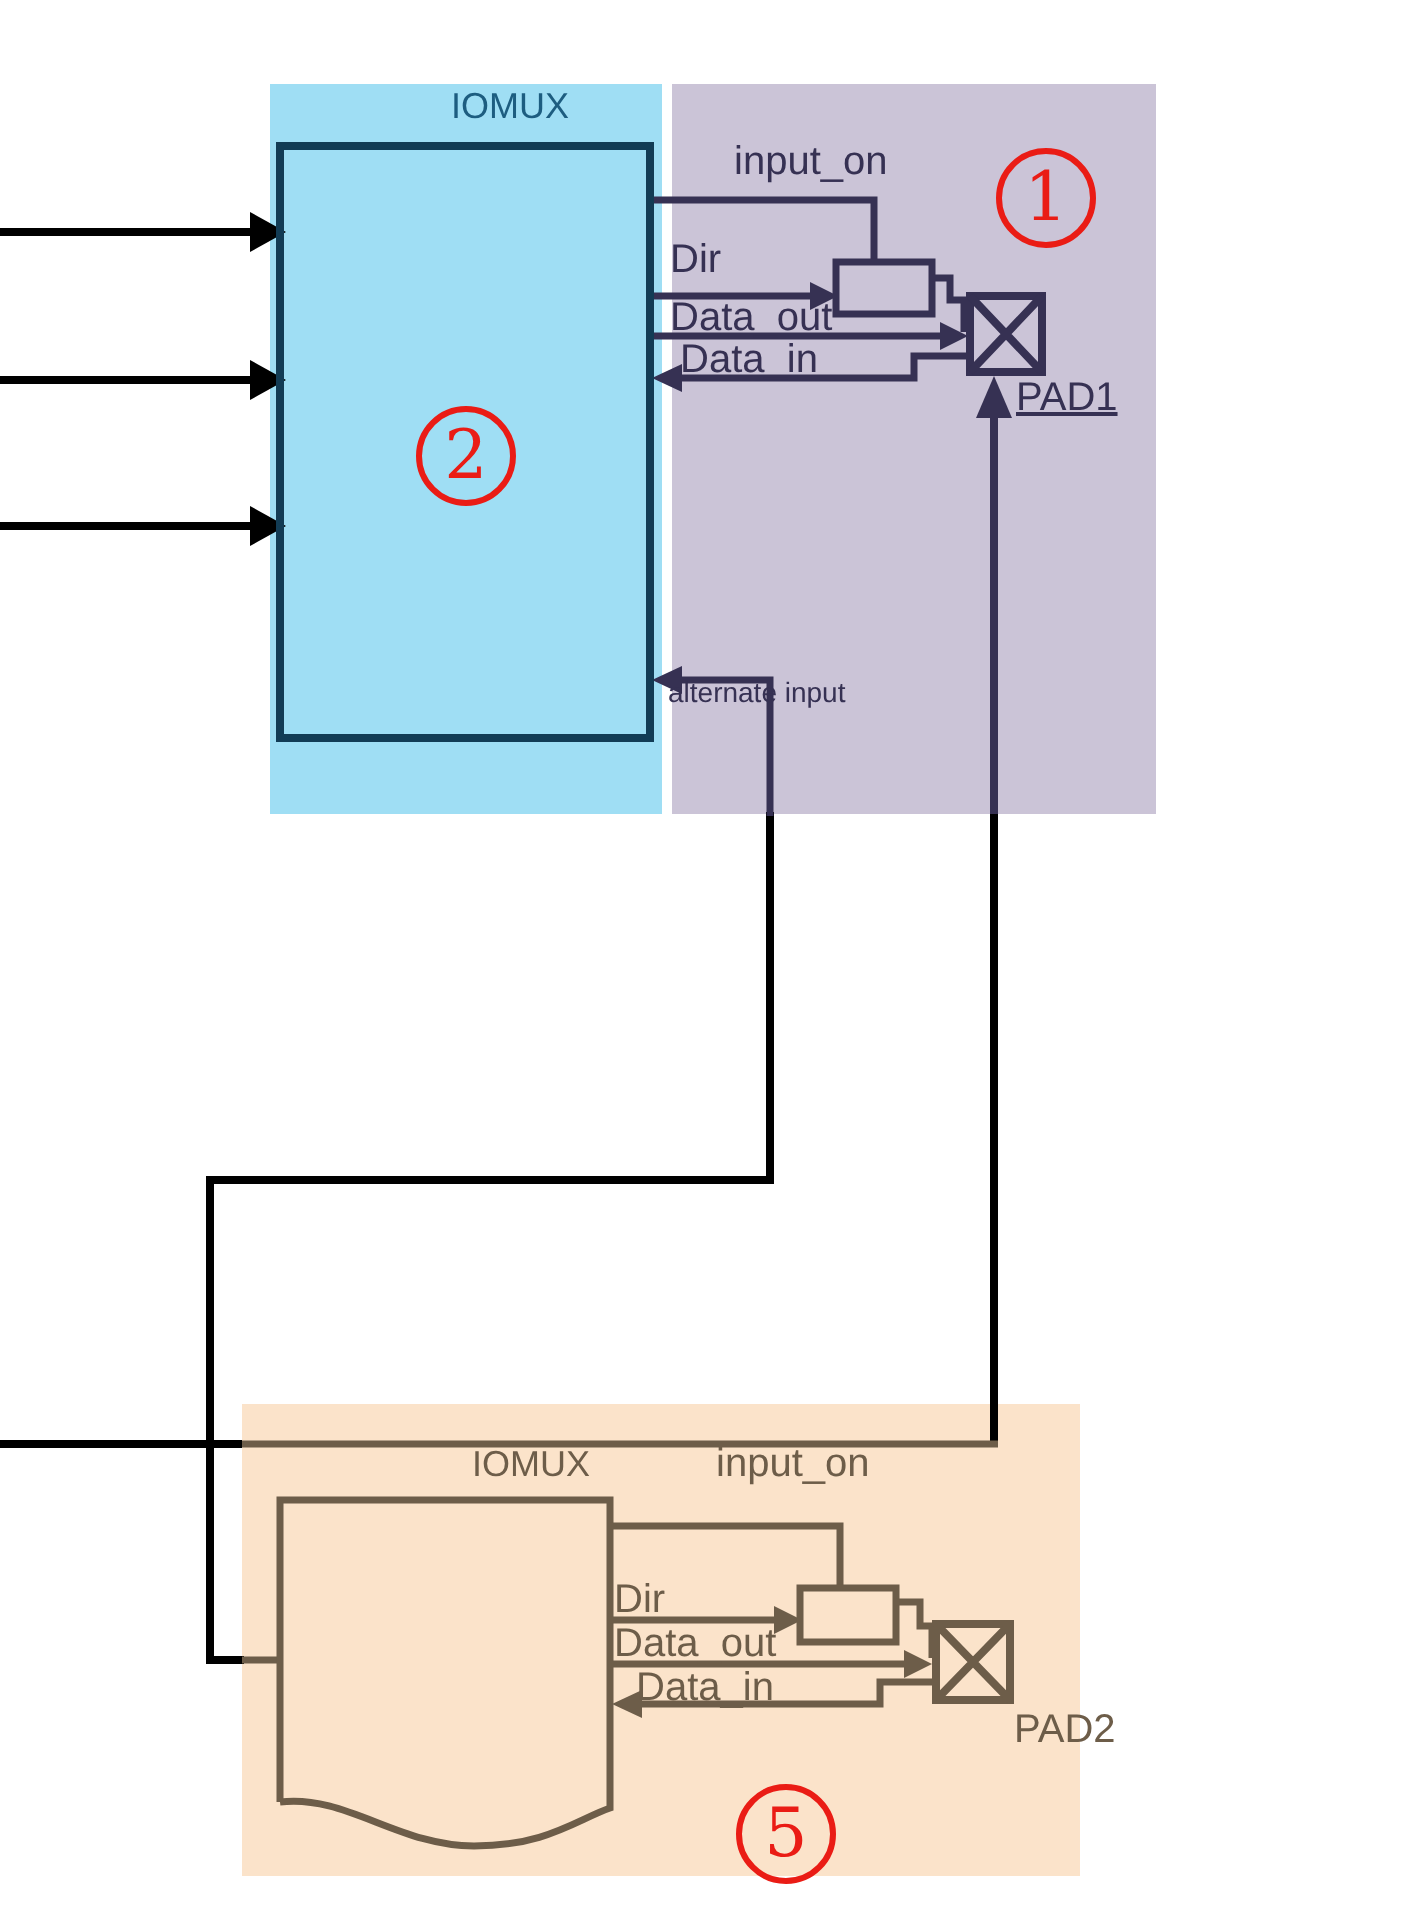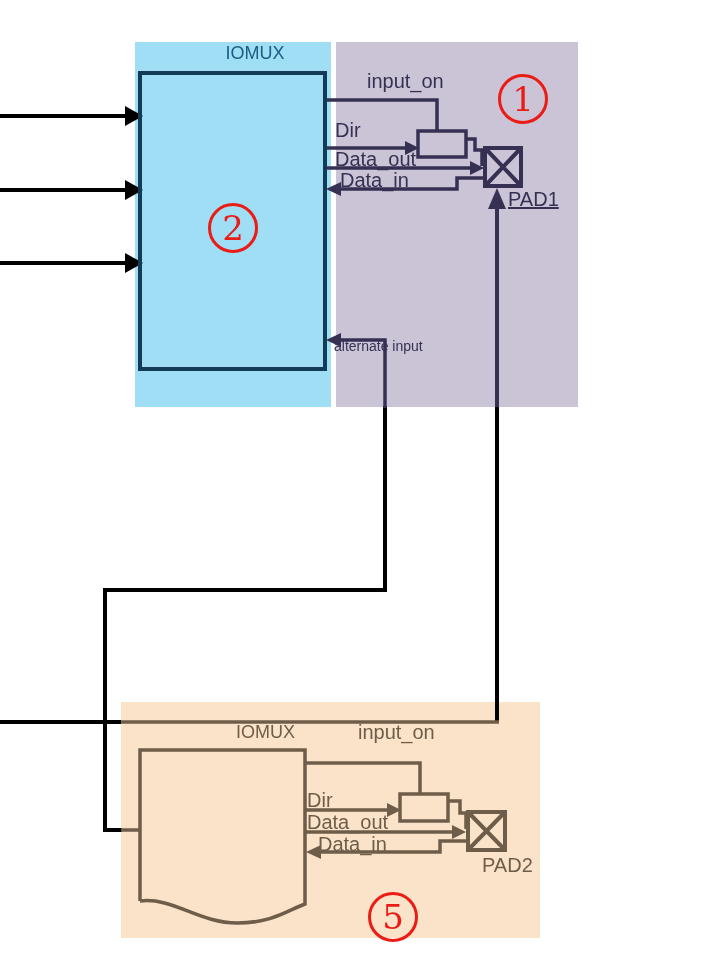--- a/index.html
+++ b/index.html
@@ -114,17 +114,17 @@
   <div class="lbl lbl-slate" style="left:508px;top:189px;text-decoration:underline;">PAD1</div>
 
   <div class="callout" style="left:498px;top:74px;">1</div>
   <div class="callout" style="left:208px;top:203px;">2</div>
 
   <div class="lbl lbl-brown" style="left:236px;top:722px;font-size:18px;">IOMUX</div>
   <div class="lbl lbl-brown" style="left:358px;top:722px;">input_on</div>
   <div class="lbl lbl-brown" style="left:307px;top:790px;">Dir</div>
   <div class="lbl lbl-brown" style="left:307px;top:812px;">Data_out</div>
   <div class="lbl lbl-brown" style="left:318px;top:834px;">Data_in</div>
-  <div class="lbl lbl-brown" style="left:482px;top:855px;">PAD2</div>
+  <div class="lbl lbl-brown" style="left:507px;top:855px;">PAD2</div>
 
   <div class="callout" style="left:368px;top:892px;">5</div>
 
 </div>
 
 </body></html>

